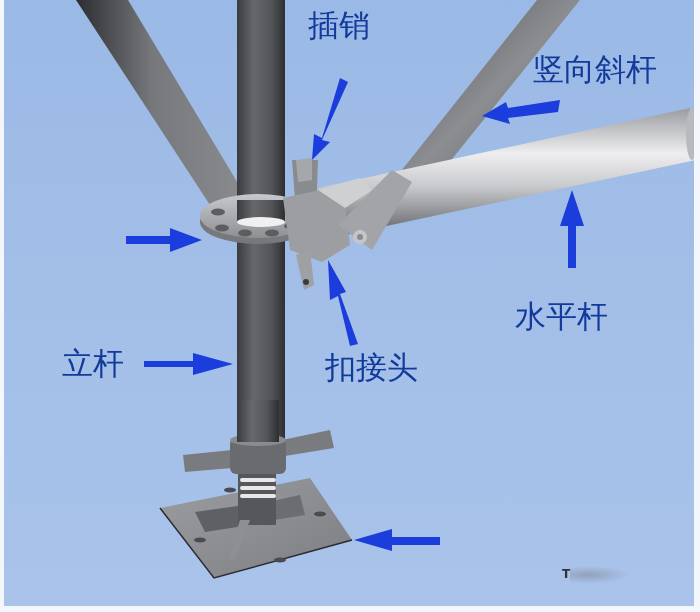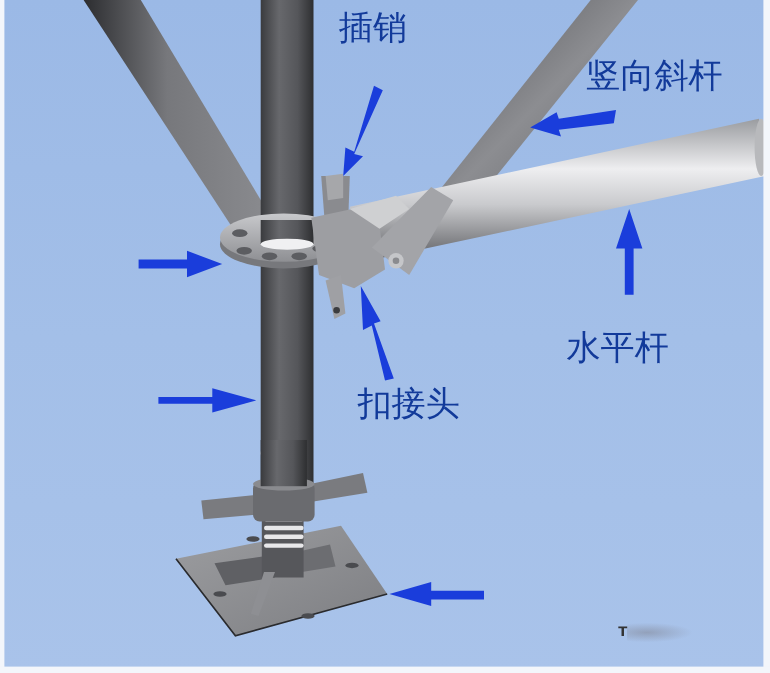--- a/index.html
+++ b/index.html
@@ -154,20 +154,21 @@
 
       <polygon points="358,344 350,346 338,296 330,300 328,260 346,292 340,294"></polygon>
 
       <polygon points="440,537 392,537 392,529 354,540 392,551 392,545 440,545"></polygon>
     </g>
   </svg>
 
   <div class="label" style="left:308px; top:10px;">插销</div>
   <div class="label" style="left:533px; top:56px;font-family:Liberation Mono, monospace;">竖向斜杆</div>
   <div class="label" style="left:515px; top:281px;margin-top:20px;">水平杆</div>
+  <div class="label" style="left:62px; top:348px;">立杆</div>
   <div class="label" style="left:325px; top:352px;">扣接头</div>
 
   <div class="smudge"></div>
   <div class="watermark">T</div>
 
   <div class="border-left"></div>
   <div class="border-right"></div>
   <div class="border-bottom"></div>
 </div>
 

